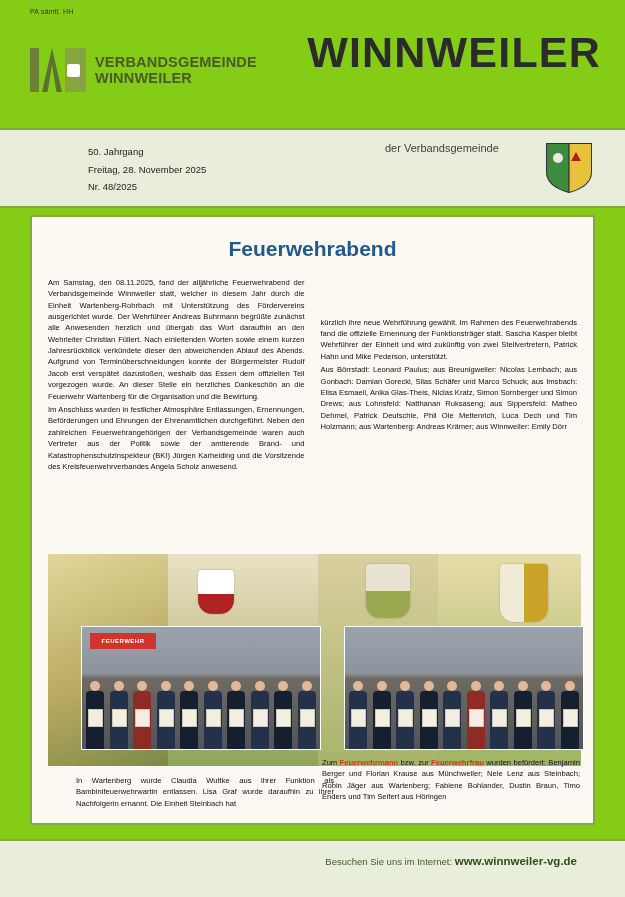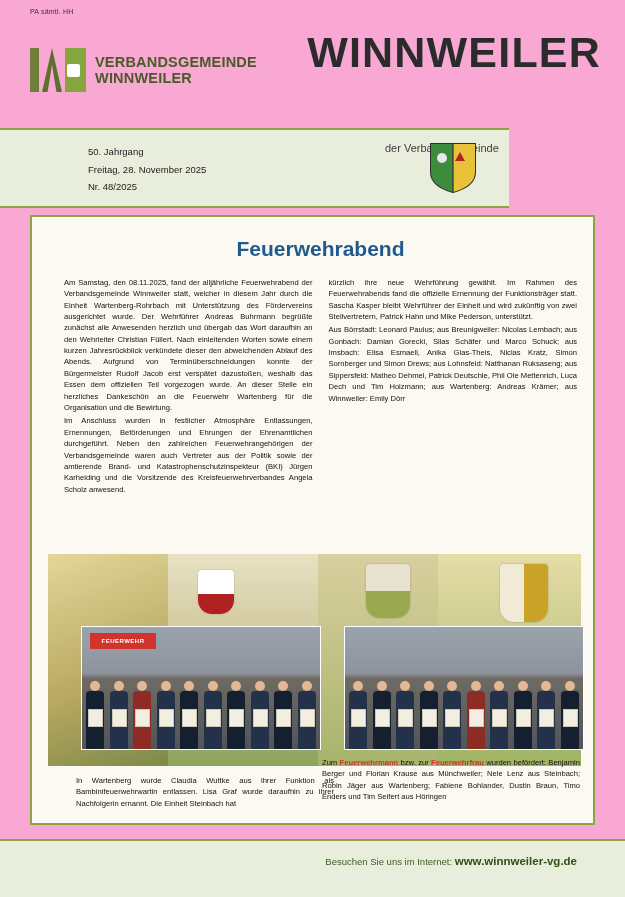--- a/index.html
+++ b/index.html
@@ -12,21 +12,21 @@
     background: #ffffff;
     font-family: "Liberation Sans", sans-serif;
     overflow: hidden;
     position: relative;
   }
 
   .page {
     position: relative;
     width: 625px;
     height: 897px;
-    background: #f9a8d4;
+    background: #84cc16;
     box-sizing: border-box;
   }
 
   
   .top-meta {
     position: absolute;
     top: 8px;
     left: 30px;
     font-size: 7px;
     color: #333;
@@ -98,21 +98,21 @@
     font-weight: bold;
     letter-spacing: 1.2px;
     line-height: 1.06;
   }
 
   
   .green-band {
     position: absolute;
     top: 128px;
     left: 0;
-    width: 509px;
+    width: 625px;
     height: 76px;
     background: #e9eedc;
     border-top: 2px solid #8aa63f;
     border-bottom: 2px solid #8aa63f;
     text-decoration: underline;
   }
   .issue-info {
     position: absolute;
     left: 88px;
     top: 13px;
@@ -149,34 +149,35 @@
   
   .article {
     position: absolute;
     top: 215px;
     left: 30px;
     width: 565px;
     height: 610px;
     background: #fbf9f1;
     border: 2px solid #8aa63f;
     box-sizing: border-box;
-    padding: 14px 16px 10px 32px;
+    padding: 14px 16px 10px 16px;
   }
   .headline {
     text-align: center;
     color: #1f5a8c;
     font-weight: bold;
     font-size: 21px;
     line-height: 1.32;
     margin: 4px 0 14px 0;
   }
 
   .cols {
     display: flex;
     gap: 16px;
+    align-items: center;
   }
   .col {
     width: 258px;
     font-size: 7.6px;
     line-height: 1.5;
     text-align: justify;
     color: #111;
   }
   .col p { margin: 0 0 2px 0; }
   .col b { font-weight: bold; }

